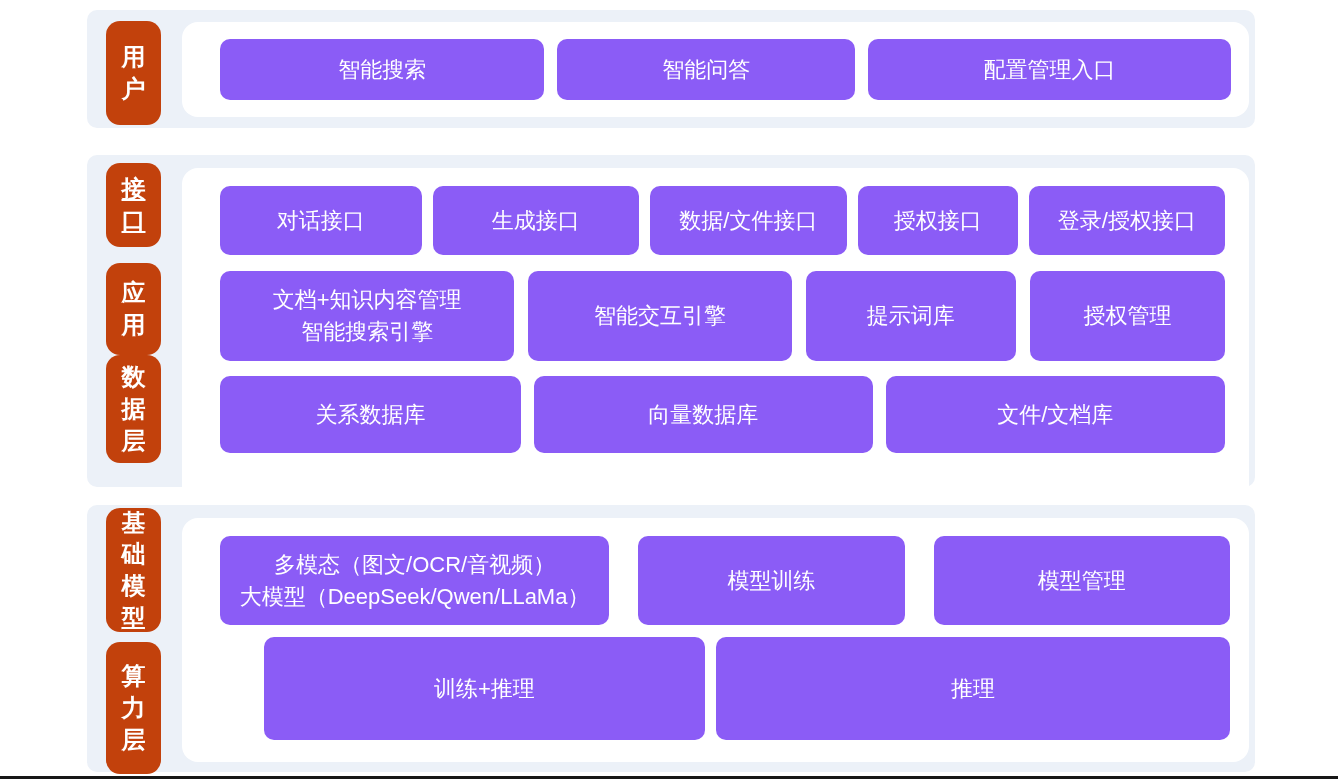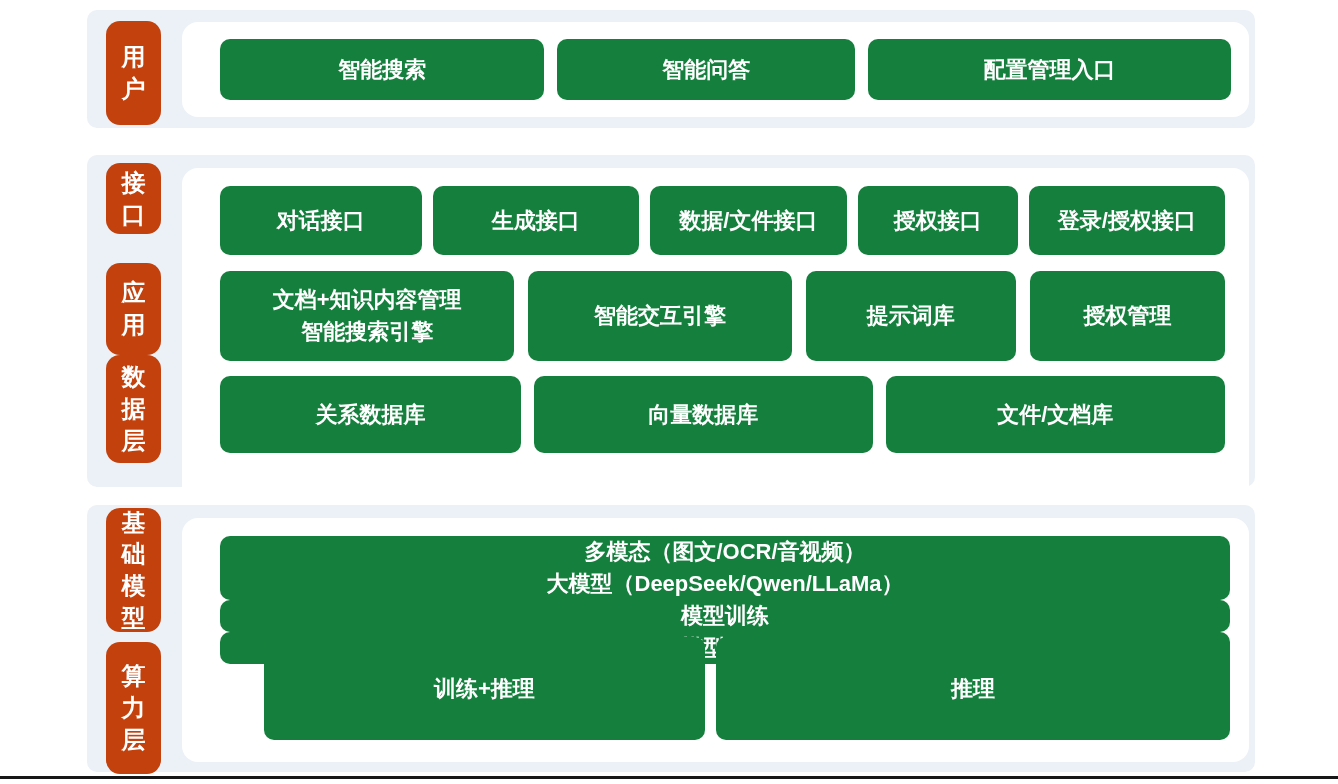--- a/index.html
+++ b/index.html
@@ -26,29 +26,29 @@
   .pill{
     position:absolute;left:19px;width:55px;
     background:#c2410c;border-radius:14px;
     color:#ffffff;font-size:24px;font-weight:bold;
     display:flex;align-items:center;justify-content:center;
     text-align:center;line-height:1.32;
     word-break:break-all;padding:0 14px;box-sizing:border-box;
   }
   .row{display:flex;align-items:stretch;}
   .node{
-    background:#15803d;border-radius:10px;color:#ffffff;
+    background:#8b5cf6;border-radius:10px;color:#ffffff;
     display:flex;align-items:center;justify-content:center;
     font-size:22px;text-align:center;white-space:pre-line;line-height:1.45;
-    padding:0 10px;box-sizing:border-box;font-weight:bold;
+    padding:0 10px;box-sizing:border-box;
   }
   .g13{column-gap:13px;}
   .g11{column-gap:11px;}
   .g14{column-gap:14px;}
-  .g29{column-gap:29px;flex-direction:column;}
+  .g29{column-gap:29px;}
   .h61{height:61px;}
   .h69{height:69px;}
   .h90{height:90px;}
   .h77{height:77px;}
   .h89{height:89px;}
   .h103{height:103px;padding-left:44px;}
   .mb16{margin-bottom:16px;}
   .mb15{margin-bottom:15px;}
   .mb12{margin-bottom:12px;}
   .bottom-line{
@@ -64,21 +64,21 @@
   <div class="panel" id="panel-user">
     <div class="row g13 h61">
       <div class="node" style="flex:324 1 0;">智能搜索</div>
       <div class="node" style="flex:296 1 0;">智能问答</div>
       <div class="node" style="flex:365 1 0;">配置管理入口</div>
     </div>
   </div>
 </div>
 
 <div class="band" id="band-middle">
-  <div class="pill" style="top:8px;height:71px;">接口</div>
+  <div class="pill" style="top:8px;height:84px;text-decoration:underline;">接口</div>
   <div class="pill" style="top:108px;height:92px;">应用</div>
   <div class="pill" style="top:200px;height:108px;">数据层</div>
   <div class="panel" id="panel-middle">
     <div class="row g11 h69 mb16">
       <div class="node" style="flex:204 1 0;">对话接口</div>
       <div class="node" style="flex:209 1 0;">生成接口</div>
       <div class="node" style="flex:199 1 0;">数据/文件接口</div>
       <div class="node" style="flex:157 1 0;">授权接口</div>
       <div class="node" style="flex:198 1 0;">登录/授权接口</div>
     </div>

